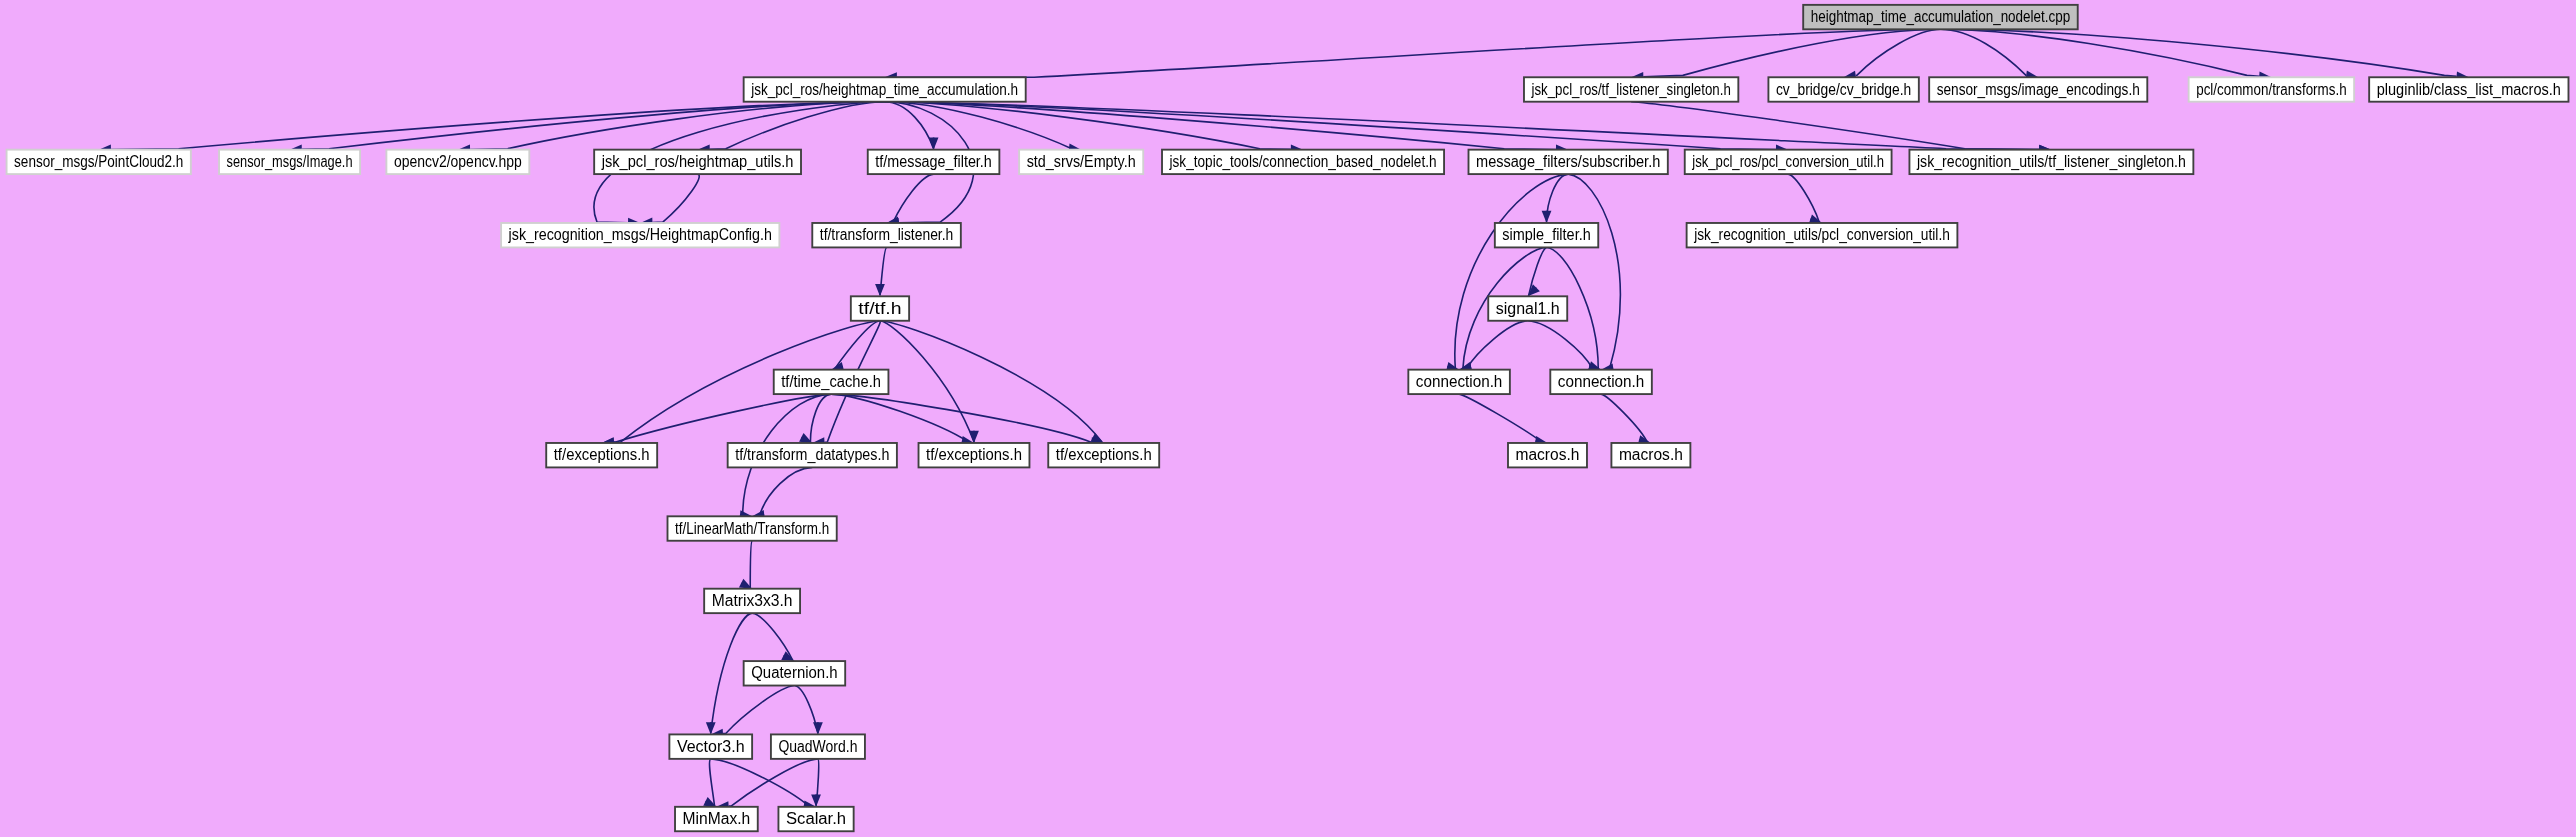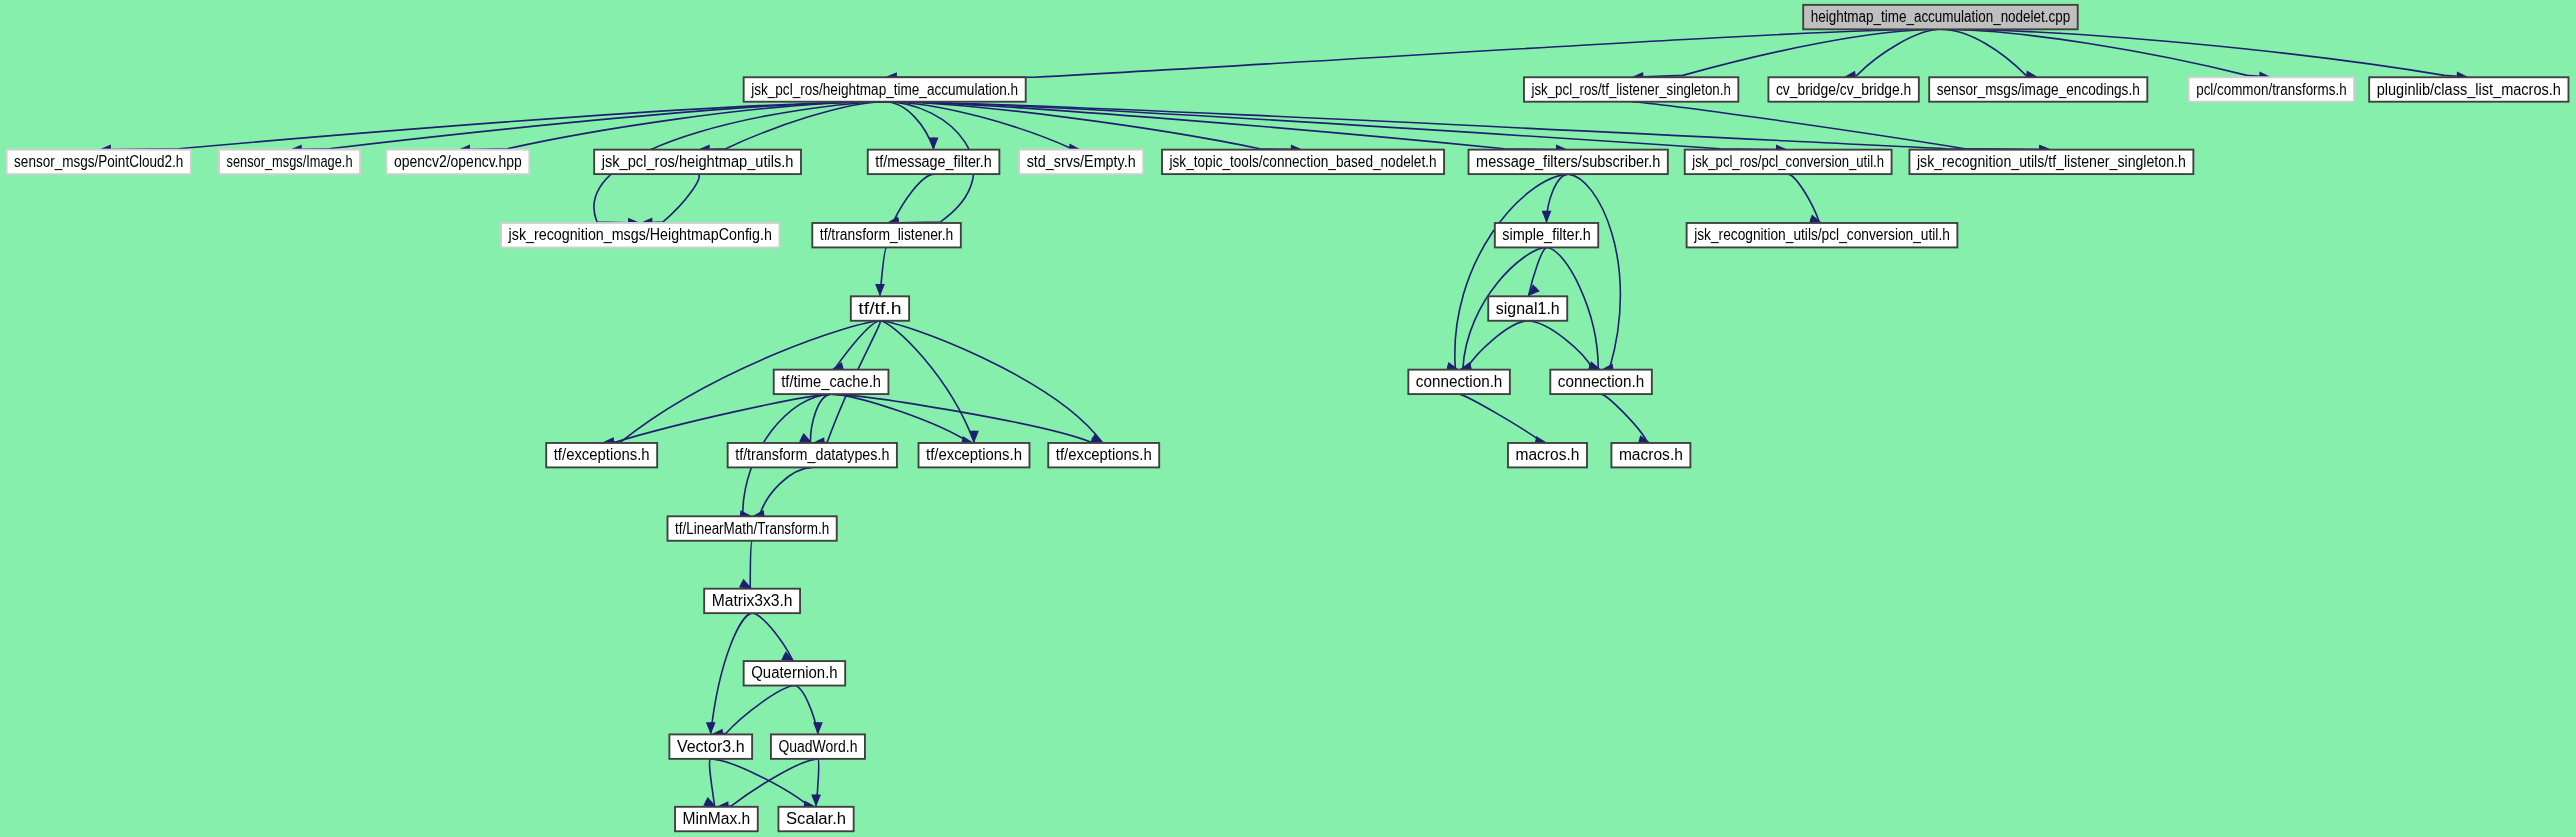--- a/index.html
+++ b/index.html
@@ -1,17 +1,17 @@
 <!DOCTYPE html>
 <html style="font-size:15px"><head>
 <meta charset="utf-8">
 <style>
   html,body{margin:0;padding:0;background:#ffffff;}
   body{font-family:"Liberation Sans","DejaVu Sans",sans-serif;}
-  #graph-wrap{position:relative;width:2576px;height:838px;background:#86efac;overflow:hidden;}
+  #graph-wrap{position:relative;width:2576px;height:838px;background:#f0abfc;overflow:hidden;}
   svg#graph{display:block;width:2576px;height:838px;}
   .node-box{fill:#ffffff;stroke:#404040;stroke-width:2;}
   .node-box.root{fill:#bfbfbf;stroke:#404040;stroke-width:2;}
   .node-box.ext{fill:#ffffff;stroke:#d0d0d0;stroke-width:2;}
   .node-label{font-family:"Liberation Sans","DejaVu Sans",sans-serif;font-size:17px;fill:#000000;
                text-anchor:middle;dominant-baseline:middle;}
   .edge-path{fill:none;stroke:#1f1f70;stroke-width:1.7;}
   .edge-head{fill:#1f1f70;stroke:none;}
 </style>
 </head>

